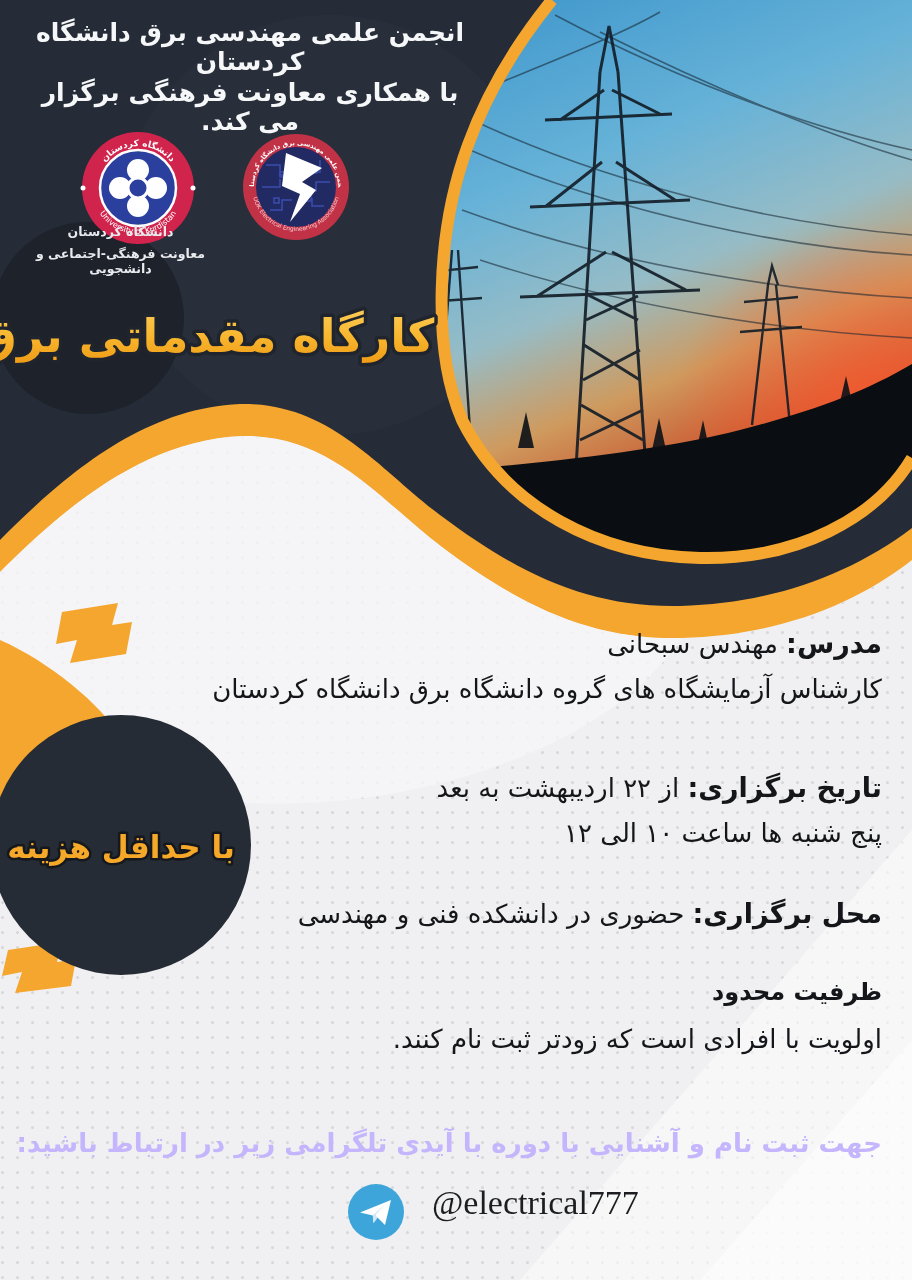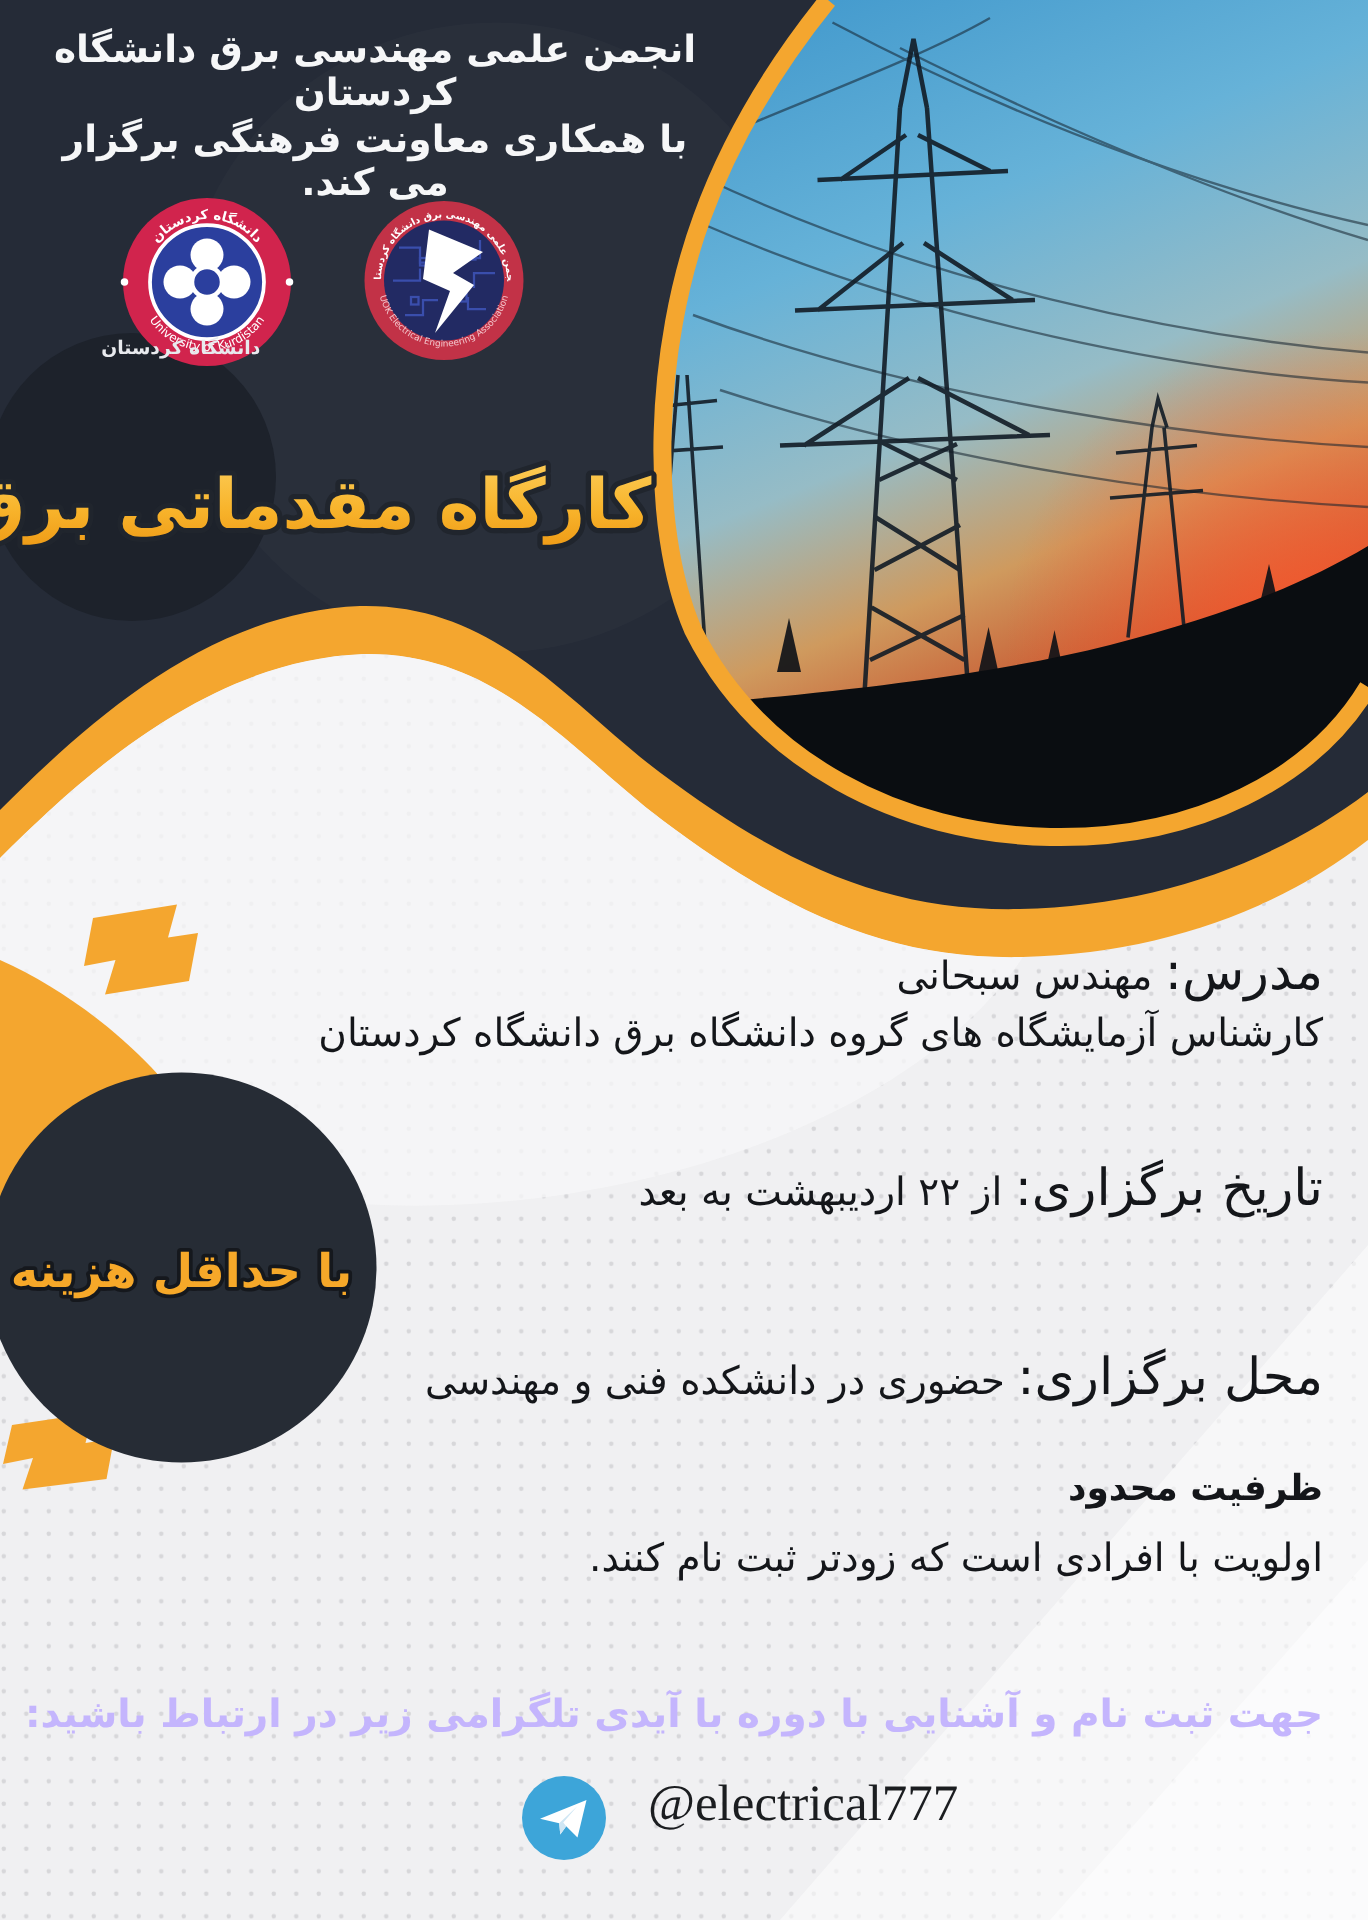--- a/index.html
+++ b/index.html
@@ -5,21 +5,21 @@
   html,body{margin:0;padding:0;background:#888;}
   .poster{position:relative;width:912px;height:1280px;overflow:hidden;
           font-family:"DejaVu Sans",sans-serif;background:#252b37;}
   .poster svg.bg{position:absolute;inset:0;z-index:0;}
   .txt{position:absolute;z-index:5;}
   .header-line{left:35px;width:430px;text-align:center;color:#f6f7f8;
                font-size:25px;font-weight:bold;direction:rtl;letter-spacing:0;}
   .logo-caption{left:18px;width:205px;text-align:center;color:#e8eaee;
                 font-size:12.5px;font-weight:bold;direction:rtl;}
   .detail{right:30px;direction:rtl;color:#14161a;font-size:26px;text-align:right;}
-  .detail .lbl{font-weight:normal;font-size:34px;}
+  .detail .lbl{font-weight:bold;font-size:27px;}
   .detail.bold-line{font-weight:bold;}
   .cta{right:30px;direction:rtl;color:#c4b5fd;font-size:26px;font-weight:bold;}
   .tg-row{left:348px;top:1184px;display:flex;align-items:flex-start;gap:28px;z-index:5;position:absolute;}
   .tg-icon{width:56px;height:56px;display:block;}
   .tg-handle{font-family:"Liberation Serif",serif;font-size:34px;color:#1b1d20;}
 </style>
 </head>
 <body>
 
 <div class="poster">
@@ -153,31 +153,33 @@
       </text>
     </g>
 
     <text x="205" y="352" text-anchor="middle" font-size="46" font-weight="bold" fill="url(#gold)" stroke="#20252d" stroke-width="7" paint-order="stroke" stroke-linejoin="round">کارگاه مقدماتی برق</text>
   </svg>
 
   <div class="txt header-line" style="top:18px;">انجمن علمی مهندسی برق دانشگاه کردستان</div>
   <div class="txt header-line" style="top:78px;">با همکاری معاونت فرهنگی برگزار می کند.</div>
 
   <div class="txt logo-caption" style="top:224px;">دانشگاه کردستان</div>
+  <div class="txt logo-caption" style="top:246px;">معاونت فرهنگی-اجتماعی و دانشجویی</div>
 
   <div class="txt detail" style="top:628px;">
     <span class="lbl">مدرس:</span>
     <span>مهندس سبحانی</span>
   </div>
   <div class="txt detail" style="top:674px;">کارشناس آزمایشگاه های گروه دانشگاه برق دانشگاه کردستان</div>
 
   <div class="txt detail" style="top:772px;">
     <span class="lbl">تاریخ برگزاری:</span>
     <span>از ۲۲ اردیبهشت به بعد</span>
   </div>
+  <div class="txt detail" style="top:818px;">پنج شنبه ها ساعت ۱۰ الی ۱۲</div>
 
   <div class="txt detail" style="top:898px;">
     <span class="lbl">محل برگزاری:</span>
     <span>حضوری در  دانشکده فنی و مهندسی</span>
   </div>
 
   <div class="txt detail bold-line" style="top:978px;font-size:24px;">ظرفیت محدود</div>
   <div class="txt detail" style="top:1024px;">اولویت با افرادی است که زودتر ثبت نام کنند.</div>
 
   <div class="txt cta" style="top:1128px;">جهت ثبت نام و آشنایی با دوره با آیدی تلگرامی زیر در ارتباط باشید:</div>

